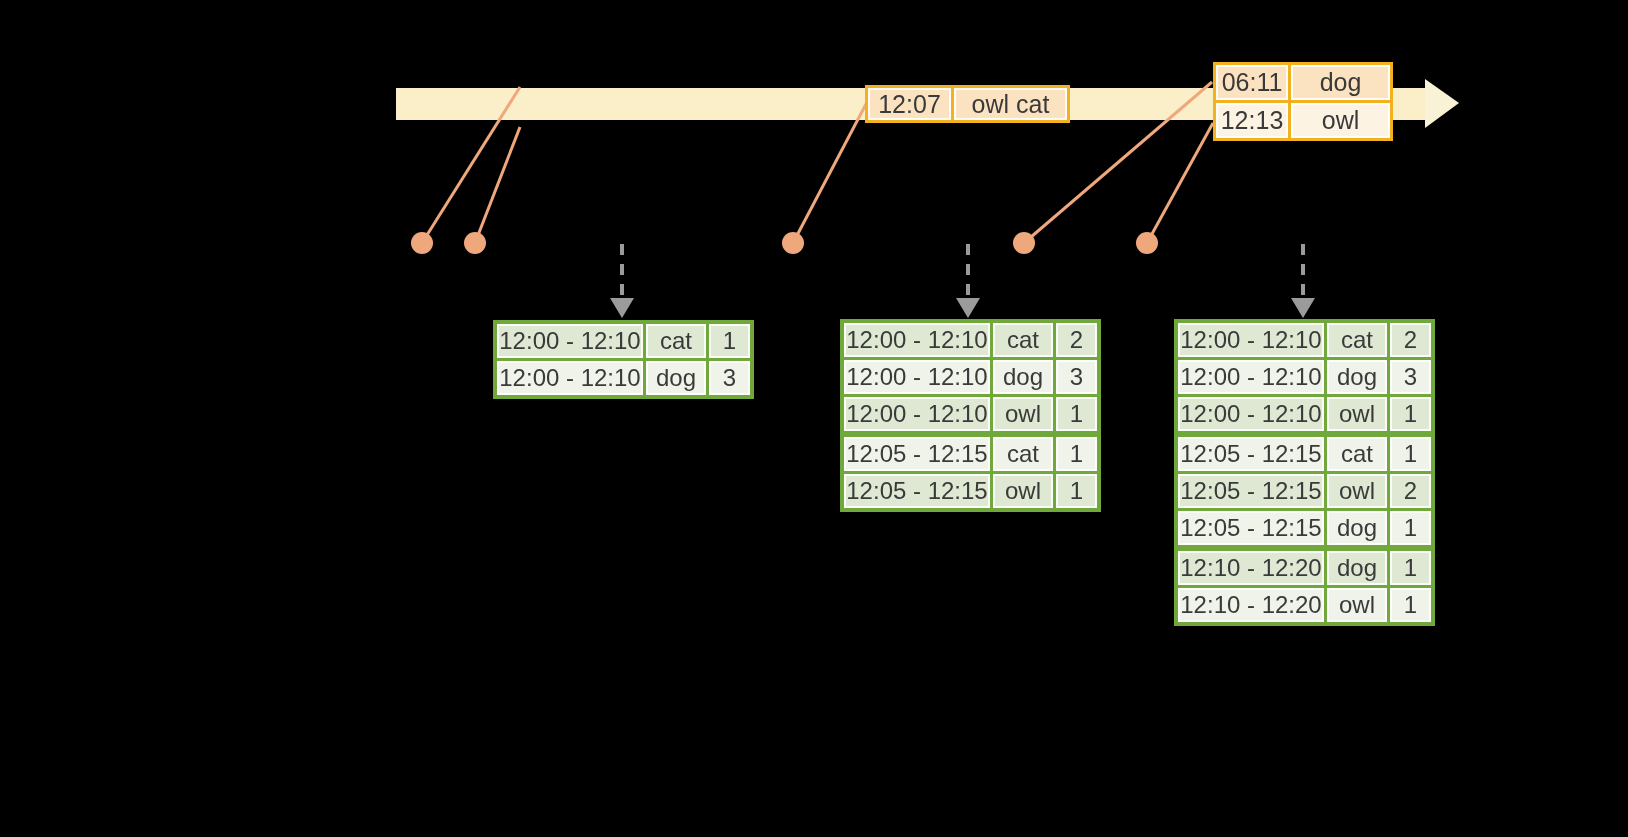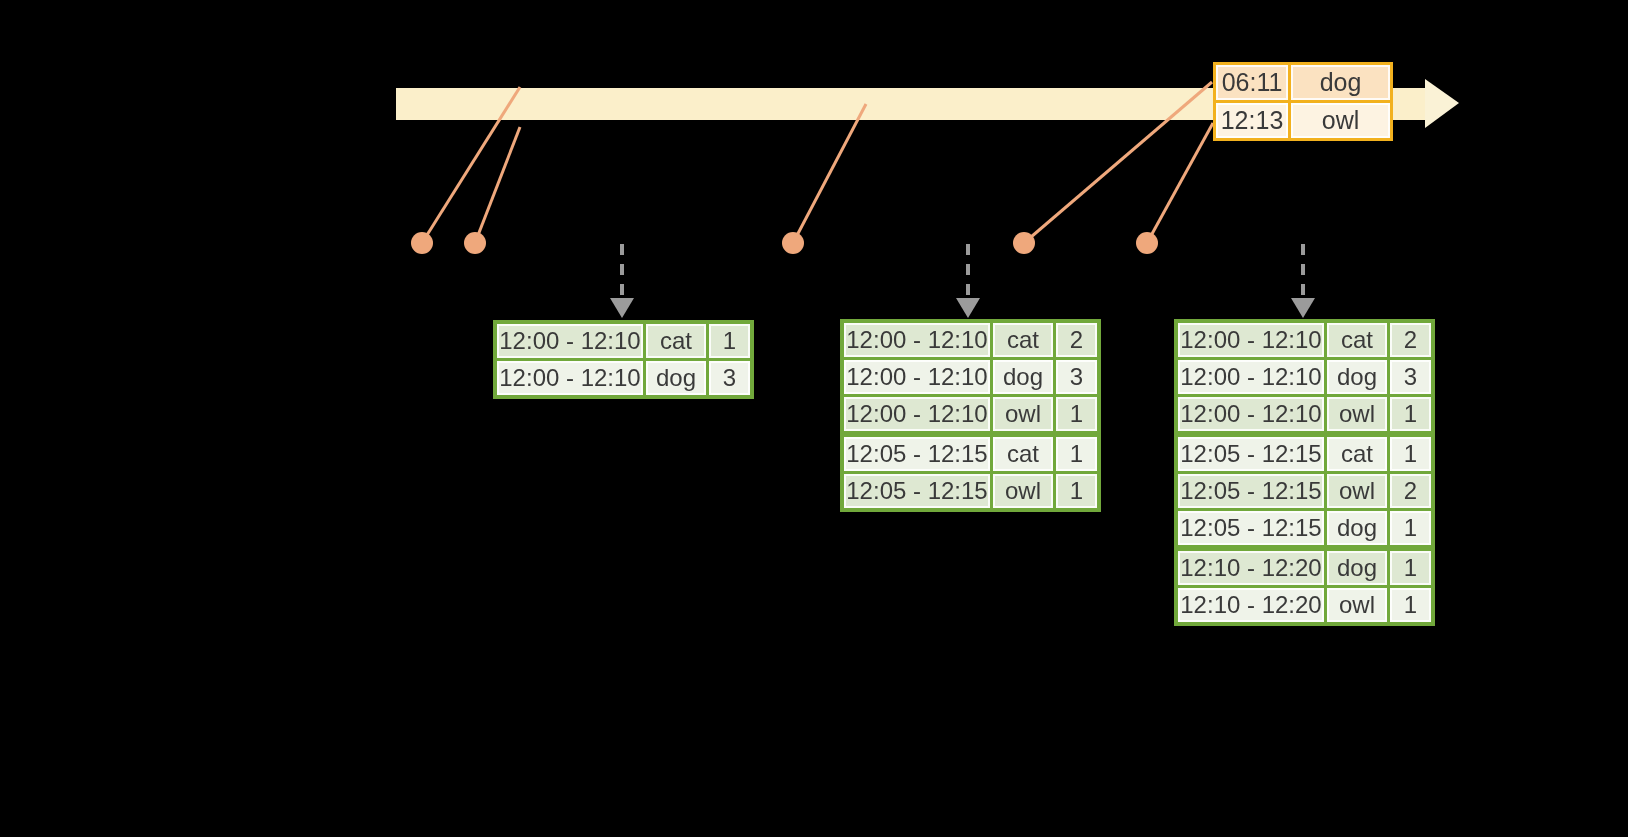--- a/index.html
+++ b/index.html
@@ -81,20 +81,24 @@
     <circle class="dot" cx="1147" cy="243" r="11"></circle>
 
     <line class="trig" x1="622" y1="244" x2="622" y2="300"></line>
     <polygon class="trig-head" points="610,298 634,298 622,318"></polygon>
     <line class="trig" x1="968" y1="244" x2="968" y2="300"></line>
     <polygon class="trig-head" points="956,298 980,298 968,318"></polygon>
     <line class="trig" x1="1303" y1="244" x2="1303" y2="300"></line>
     <polygon class="trig-head" points="1291,298 1315,298 1303,318"></polygon>
   </svg>
 
+  <div class="ebox ebox2">
+      <div class="ecell peach">12:07</div>
+      <div class="ecell peach">owl cat</div>
+    </div>
   <div class="ebox ebox3">
       <div class="ecell peach">06:11</div>
       <div class="ecell peach">dog</div>
       <div class="ecell cream">12:13</div>
       <div class="ecell cream">owl</div>
     </div>
 
   <div class="gtable gt1">
       <div class="grow dark">
         <div class="gcell">12:00 - 12:10</div>

